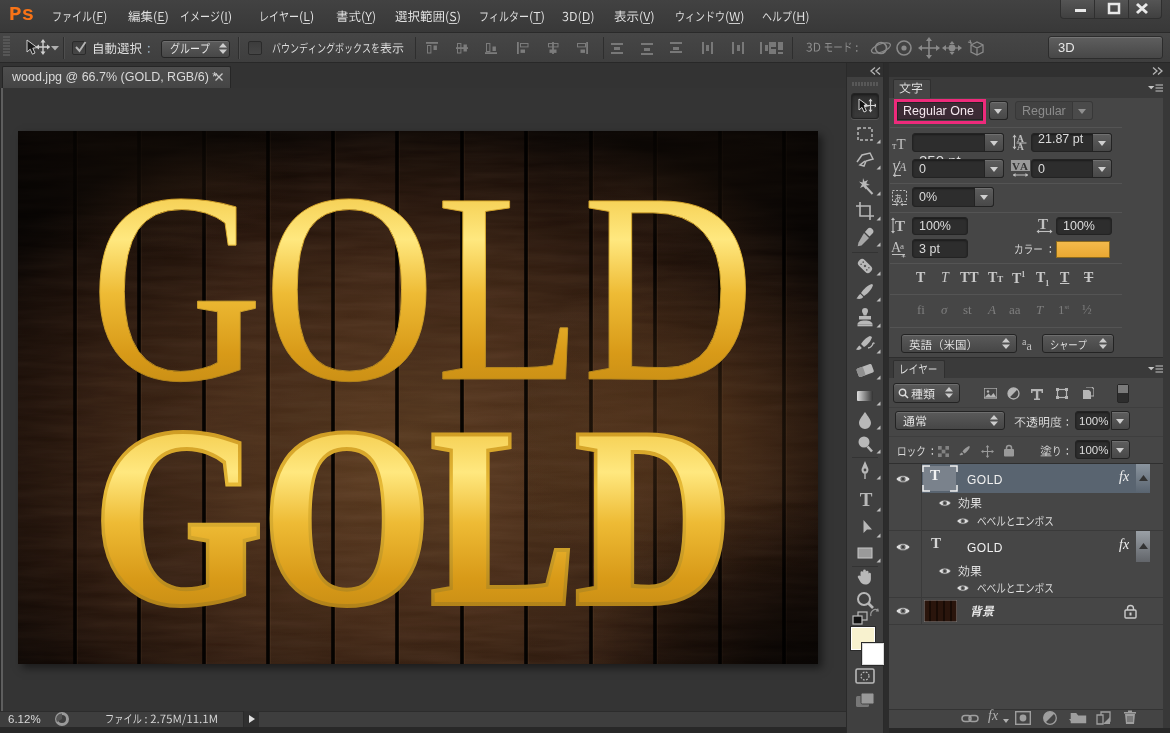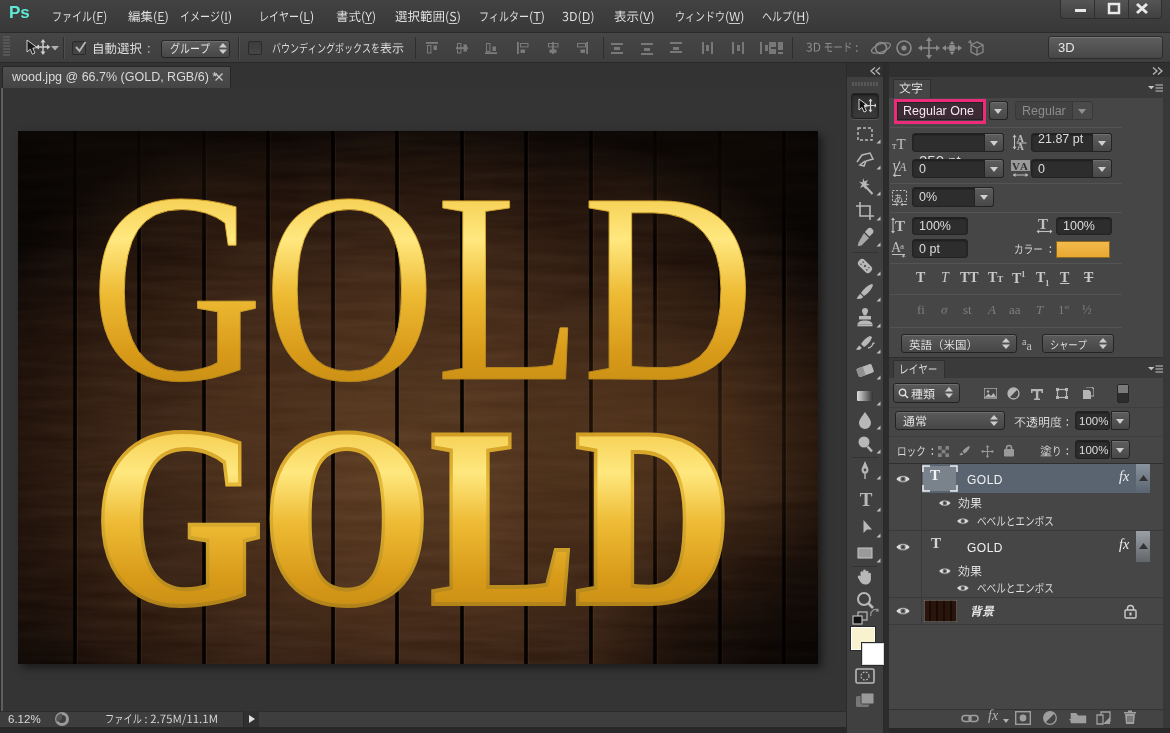--- a/index.html
+++ b/index.html
@@ -2,21 +2,21 @@
 <html><head><meta charset="utf-8"><style>
 html,body{margin:0;padding:0;background:#282828}
 *{box-sizing:border-box}
 body{font-family:"Liberation Sans",sans-serif;-webkit-font-smoothing:antialiased}
 #w{position:relative;width:1170px;height:733px;overflow:hidden;background:#323232}
 .t{position:absolute;color:#dcdcdc;font-size:12px;white-space:pre}
 </style></head><body>
 <div id="w">
 <div style="position:absolute;left:0;top:0;width:1170px;height:33px;background:linear-gradient(#424242,#383838)"></div>
 <div style="position:absolute;left:0;top:32px;width:1170px;height:1px;background:#2a2a2a"></div>
-<div style="position:absolute;left:9px;top:3px;font-family:Liberation Sans, sans-serif;font-weight:bold;font-size:17px;color:#5eead4">Ps</div>
+<div style="position:absolute;left:9px;top:3px;font-family:Liberation Mono, monospace;font-weight:bold;font-size:21px;color:#f97316">Ps</div>
 <div style="position:absolute;left:52px;top:8px">
       <svg width="57" height="19" viewBox="0 0 57 19" style="position:absolute;overflow:visible">
         <path transform="translate(0,13.1)" fill="#e2e2e2" d="M8.6 -8.3Q8.6 -8.2 8.5 -8.0Q8.5 -7.9 8.5 -7.7Q8.4 -7.2 8.3 -6.6Q8.1 -6.0 7.9 -5.4Q7.7 -4.7 7.5 -4.1Q7.3 -3.6 7.0 -3.1Q6.5 -2.3 5.9 -1.7Q5.4 -1.1 4.7 -0.6Q3.9 -0.1 3.0 0.3L2.4 -0.7Q3.3 -1.0 4.0 -1.4Q4.8 -1.9 5.3 -2.4Q5.8 -3.0 6.3 -3.7Q6.6 -4.2 6.9 -5.0Q7.1 -5.7 7.3 -6.4Q7.5 -7.1 7.6 -7.7Q7.4 -7.7 7.0 -7.7Q6.6 -7.7 6.1 -7.7Q5.6 -7.7 5.0 -7.7Q4.4 -7.7 3.9 -7.7Q3.4 -7.7 3.0 -7.7Q2.6 -7.7 2.4 -7.7Q2.2 -7.7 1.9 -7.7Q1.6 -7.7 1.5 -7.7V-8.8Q1.6 -8.8 1.8 -8.8Q1.9 -8.8 2.1 -8.7Q2.3 -8.7 2.5 -8.7Q2.6 -8.7 2.9 -8.7Q3.2 -8.7 3.6 -8.7Q4.0 -8.7 4.5 -8.7Q5.0 -8.7 5.5 -8.7Q6.0 -8.7 6.4 -8.7Q6.8 -8.7 7.1 -8.7Q7.4 -8.7 7.5 -8.7Q7.6 -8.7 7.7 -8.7Q7.9 -8.8 8.0 -8.8Z M18.7 -6.3Q18.6 -6.2 18.5 -6.1Q18.5 -6.0 18.5 -6.0Q18.3 -5.8 18.1 -5.4Q17.9 -5.0 17.7 -4.6Q17.4 -4.2 17.1 -3.7Q16.8 -3.3 16.4 -3.1L15.8 -3.6Q16.1 -3.9 16.5 -4.3Q16.8 -4.7 17.1 -5.1Q17.4 -5.6 17.5 -5.9Q17.4 -5.9 17.0 -5.9Q16.6 -5.9 16.1 -5.9Q15.6 -5.9 15.0 -5.9Q14.5 -5.9 14.0 -5.9Q13.5 -5.9 13.2 -5.9Q12.8 -5.9 12.7 -5.9Q12.5 -5.9 12.2 -5.9Q12.0 -5.9 11.8 -5.8V-6.9Q12.0 -6.8 12.2 -6.8Q12.5 -6.8 12.7 -6.8Q12.8 -6.8 13.2 -6.8Q13.5 -6.8 14.1 -6.8Q14.6 -6.8 15.1 -6.8Q15.7 -6.8 16.2 -6.8Q16.8 -6.8 17.2 -6.8Q17.5 -6.8 17.7 -6.8Q17.7 -6.8 17.8 -6.8Q17.9 -6.8 18.0 -6.8Q18.1 -6.8 18.2 -6.8ZM15.3 -5.0Q15.3 -4.2 15.2 -3.5Q15.2 -2.8 15.1 -2.2Q14.9 -1.5 14.7 -1.0Q14.4 -0.4 14.0 0.1Q13.6 0.5 13.0 1.0L12.3 0.3Q12.4 0.2 12.6 0.1Q12.8 0.0 12.9 -0.1Q13.6 -0.7 13.9 -1.4Q14.3 -2.0 14.4 -2.7Q14.5 -3.5 14.5 -4.3Q14.5 -4.5 14.5 -4.7Q14.5 -4.8 14.4 -5.0Z M20.9 -4.5Q22.2 -5.0 23.3 -5.6Q24.4 -6.2 25.2 -6.8Q25.8 -7.3 26.2 -7.7Q26.7 -8.2 27.2 -8.7Q27.6 -9.3 28.0 -9.8L28.6 -9.0Q28.2 -8.5 27.7 -7.9Q27.2 -7.4 26.7 -6.9Q26.1 -6.4 25.6 -5.9Q25.0 -5.5 24.3 -5.1Q23.6 -4.6 22.8 -4.3Q22.1 -3.9 21.3 -3.5ZM25.1 -6.3 25.9 -6.7V-0.9Q25.9 -0.7 25.9 -0.5Q25.9 -0.2 26.0 0.0Q26.0 0.3 26.0 0.4H25.0Q25.0 0.3 25.0 0.0Q25.1 -0.2 25.1 -0.5Q25.1 -0.7 25.1 -0.9Z M35.2 -0.3Q35.3 -0.4 35.3 -0.6Q35.3 -0.8 35.3 -1.0Q35.3 -1.1 35.3 -1.5Q35.3 -1.9 35.3 -2.6Q35.3 -3.2 35.3 -3.9Q35.3 -4.6 35.3 -5.4Q35.3 -6.1 35.3 -6.7Q35.3 -7.4 35.3 -7.8Q35.3 -8.3 35.3 -8.5Q35.3 -8.8 35.3 -9.1Q35.3 -9.3 35.3 -9.4H36.2Q36.2 -9.3 36.1 -9.1Q36.1 -8.8 36.1 -8.4Q36.1 -8.3 36.1 -7.8Q36.1 -7.4 36.1 -6.8Q36.1 -6.1 36.1 -5.4Q36.1 -4.7 36.1 -4.0Q36.1 -3.3 36.1 -2.7Q36.1 -2.1 36.1 -1.7Q36.1 -1.3 36.1 -1.2Q36.6 -1.5 37.1 -2.0Q37.7 -2.4 38.2 -3.0Q38.7 -3.6 39.0 -4.3L39.5 -3.5Q39.1 -2.7 38.5 -2.1Q37.9 -1.4 37.3 -0.9Q36.7 -0.4 36.1 0.0Q36.0 0.1 35.9 0.2Q35.8 0.2 35.8 0.3ZM30.7 -0.3Q31.3 -0.9 31.7 -1.7Q32.2 -2.5 32.4 -3.4Q32.5 -3.8 32.6 -4.5Q32.6 -5.1 32.7 -5.8Q32.7 -6.5 32.7 -7.2Q32.7 -7.9 32.7 -8.4Q32.7 -8.7 32.7 -8.9Q32.7 -9.1 32.6 -9.3H33.5Q33.5 -9.3 33.5 -9.1Q33.5 -9.0 33.5 -8.8Q33.5 -8.6 33.5 -8.4Q33.5 -7.9 33.5 -7.2Q33.5 -6.5 33.4 -5.7Q33.4 -5.0 33.4 -4.3Q33.3 -3.6 33.2 -3.1Q33.0 -2.1 32.5 -1.2Q32.0 -0.3 31.4 0.3Z M43.0 2.5Q42.1 1.0 41.6 -0.5Q41.1 -2.0 41.1 -3.9Q41.1 -5.7 41.6 -7.3Q42.1 -8.8 43.0 -10.2L43.7 -9.9Q42.9 -8.6 42.5 -7.0Q42.1 -5.5 42.1 -3.9Q42.1 -2.3 42.5 -0.7Q42.9 0.8 43.7 2.1Z M45.5 0.0V-9.2H50.8V-8.2H46.6V-5.1H50.1V-4.1H46.6V0.0Z M52.4 2.5 51.7 2.1Q52.5 0.8 52.9 -0.7Q53.3 -2.3 53.3 -3.9Q53.3 -5.5 52.9 -7.0Q52.5 -8.6 51.7 -9.9L52.4 -10.2Q53.2 -8.8 53.7 -7.3Q54.2 -5.7 54.2 -3.9Q54.2 -2.0 53.7 -0.5Q53.2 1.0 52.4 2.5Z"></path>
       </svg>
     </div>
 <div style="position:absolute;left:96.2px;top:23px;width:6.9px;height:1px;background:#cacaca"></div>
 <div style="position:absolute;left:128px;top:8px">
       <svg width="42" height="19" viewBox="0 0 42 19" style="position:absolute;overflow:visible">
         <path transform="translate(0,13.1)" fill="#e2e2e2" d="M7.7 -4.1H8.3V0.9H7.7ZM9.3 -4.1H9.9V0.9H9.3ZM4.9 -9.7H11.8V-8.9H4.9ZM6.4 -2.2H11.4V-1.4H6.4ZM5.4 -8.1H6.2V-5.3Q6.2 -4.7 6.2 -3.9Q6.1 -3.1 6.0 -2.2Q5.8 -1.4 5.5 -0.6Q5.2 0.2 4.7 0.8Q4.7 0.7 4.5 0.6Q4.4 0.5 4.3 0.4Q4.1 0.3 4.0 0.3Q4.5 -0.3 4.8 -1.0Q5.0 -1.8 5.2 -2.5Q5.3 -3.3 5.3 -4.0Q5.4 -4.7 5.4 -5.3ZM5.8 -8.1H11.5V-5.2H5.8V-6.0H10.6V-7.3H5.8ZM6.1 -4.3H11.4V-3.6H6.8V1.0H6.1ZM10.9 -4.3H11.7V0.1Q11.7 0.4 11.7 0.6Q11.6 0.7 11.4 0.9Q11.3 0.9 11.0 1.0Q10.8 1.0 10.4 1.0Q10.4 0.8 10.3 0.6Q10.2 0.4 10.2 0.2Q10.4 0.2 10.6 0.2Q10.8 0.2 10.8 0.2Q10.9 0.2 10.9 0.1ZM2.5 -10.5 3.3 -10.2Q3.0 -9.7 2.8 -9.2Q2.5 -8.7 2.3 -8.3Q2.0 -7.8 1.8 -7.4L1.1 -7.7Q1.4 -8.1 1.6 -8.6Q1.8 -9.1 2.1 -9.6Q2.3 -10.1 2.5 -10.5ZM3.8 -9.1 4.6 -8.7Q4.1 -8.0 3.6 -7.2Q3.1 -6.5 2.6 -5.7Q2.1 -5.0 1.7 -4.5L1.1 -4.8Q1.5 -5.2 1.8 -5.7Q2.2 -6.3 2.5 -6.8Q2.9 -7.4 3.2 -8.0Q3.5 -8.6 3.8 -9.1ZM0.5 -7.9 1.0 -8.5Q1.3 -8.2 1.6 -7.8Q2.0 -7.5 2.3 -7.1Q2.5 -6.8 2.7 -6.5L2.2 -5.8Q2.0 -6.1 1.7 -6.5Q1.5 -6.8 1.1 -7.2Q0.8 -7.6 0.5 -7.9ZM3.3 -6.2 4.0 -6.5Q4.2 -6.1 4.4 -5.6Q4.6 -5.1 4.8 -4.7Q5.0 -4.2 5.0 -3.9L4.3 -3.6Q4.3 -3.9 4.1 -4.4Q4.0 -4.8 3.7 -5.3Q3.5 -5.8 3.3 -6.2ZM0.4 -5.0Q1.1 -5.0 2.2 -5.1Q3.3 -5.1 4.4 -5.2L4.4 -4.4Q3.3 -4.3 2.3 -4.3Q1.3 -4.2 0.5 -4.1ZM3.5 -3.2 4.2 -3.4Q4.4 -2.9 4.6 -2.2Q4.8 -1.6 4.8 -1.1L4.1 -0.9Q4.1 -1.4 3.9 -2.0Q3.8 -2.7 3.5 -3.2ZM1.1 -3.4 1.9 -3.2Q1.8 -2.3 1.5 -1.5Q1.3 -0.6 1.0 -0.0Q1.0 -0.1 0.8 -0.2Q0.7 -0.2 0.6 -0.3Q0.4 -0.3 0.3 -0.4Q0.6 -0.9 0.8 -1.7Q1.0 -2.5 1.1 -3.4ZM2.4 -4.6H3.2V1.0H2.4Z M13.2 -2.9H24.3V-2.1H13.2ZM15.3 -7.4H23.0V-6.8H15.3ZM15.3 -5.9H23.0V-5.2H15.3ZM15.1 -9.0H23.5V-8.2H15.1ZM18.5 -8.6H19.4V-4.1H18.5ZM18.3 -3.9H19.2V1.0H18.3ZM18.1 -2.6 18.8 -2.2Q18.3 -1.7 17.7 -1.3Q17.1 -0.8 16.4 -0.4Q15.6 0.0 14.9 0.3Q14.2 0.6 13.5 0.9Q13.4 0.7 13.2 0.4Q13.0 0.2 12.9 0.1Q13.6 -0.1 14.3 -0.4Q15.0 -0.7 15.7 -1.0Q16.4 -1.4 17.0 -1.8Q17.6 -2.2 18.1 -2.6ZM19.4 -2.6Q19.8 -2.2 20.4 -1.8Q21.0 -1.4 21.7 -1.0Q22.4 -0.7 23.2 -0.4Q23.9 -0.2 24.6 -0.0Q24.5 0.1 24.4 0.2Q24.3 0.4 24.2 0.5Q24.1 0.6 24.0 0.8Q23.3 0.6 22.6 0.3Q21.8 -0.1 21.1 -0.4Q20.4 -0.8 19.8 -1.3Q19.1 -1.7 18.7 -2.2ZM19.1 -10.5 20.1 -10.4Q19.9 -9.9 19.6 -9.4Q19.3 -8.9 19.1 -8.5L18.2 -8.7Q18.5 -9.1 18.7 -9.6Q19.0 -10.1 19.1 -10.5ZM15.8 -10.5 16.8 -10.3Q16.4 -9.7 15.9 -8.9Q15.5 -8.2 14.9 -7.5Q14.3 -6.8 13.5 -6.2Q13.4 -6.3 13.3 -6.4Q13.2 -6.5 13.1 -6.7Q12.9 -6.8 12.8 -6.8Q13.5 -7.4 14.1 -8.0Q14.7 -8.7 15.1 -9.3Q15.5 -10.0 15.8 -10.5ZM14.7 -8.5H15.6V-4.4H24.0V-3.6H14.7Z M28.0 2.5Q27.1 1.0 26.6 -0.5Q26.1 -2.0 26.1 -3.9Q26.1 -5.7 26.6 -7.3Q27.1 -8.8 28.0 -10.2L28.7 -9.9Q27.9 -8.6 27.5 -7.0Q27.1 -5.5 27.1 -3.9Q27.1 -2.3 27.5 -0.7Q27.9 0.8 28.7 2.1Z M30.5 0.0V-9.2H35.8V-8.2H31.6V-5.3H35.1V-4.3H31.6V-1.0H35.9V0.0Z M37.8 2.5 37.1 2.1Q37.9 0.8 38.3 -0.7Q38.7 -2.3 38.7 -3.9Q38.7 -5.5 38.3 -7.0Q37.9 -8.6 37.1 -9.9L37.8 -10.2Q38.7 -8.8 39.2 -7.3Q39.7 -5.7 39.7 -3.9Q39.7 -2.0 39.2 -0.5Q38.7 1.0 37.8 2.5Z"></path>
       </svg>
@@ -736,21 +736,21 @@
     </svg>
 <div style="position:absolute;left:1056px;top:217px;width:56px;height:18px;background:#2d2d2d;border:1px solid #232323;border-radius:3px;box-shadow:inset 0 1px 2px rgba(0,0,0,.4)"></div>
 <div class="t" style="left:1063px;top:219px;font-size:12.5px">100%</div>
 <svg style="position:absolute;left:891px;top:240px" width="17" height="18" viewBox="0 0 17 18">
       <text x="0" y="12" font-family="Liberation Serif" font-size="14" fill="#c0c0c0">A</text>
       <text x="9" y="9" font-family="Liberation Serif" font-size="9" fill="#c0c0c0">a</text>
       <path d="M1 14.5 h13" stroke="#c0c0c0" stroke-width="1"></path>
       <path d="M12.5 17.5 v-2 M12.5 15 l-1.6 1.8 M12.5 15 l1.6 1.8" stroke="#c0c0c0" stroke-width="0.9"></path>
     </svg>
 <div style="position:absolute;left:912px;top:239px;width:56px;height:19px;background:#2d2d2d;border:1px solid #232323;border-radius:3px;box-shadow:inset 0 1px 2px rgba(0,0,0,.4)"></div>
-<div class="t" style="left:919px;top:242px;font-size:12.5px">0 pt</div>
+<div class="t" style="left:919px;top:242px;font-size:12.5px">3 pt</div>
 <div style="position:absolute;left:1014px;top:241px">
       <svg width="30" height="18" viewBox="0 0 30 18" style="position:absolute;overflow:visible">
         <path transform="translate(0,12.6)" fill="#dcdcdc" d="M4.9 -9.4Q4.9 -9.2 4.8 -9.0Q4.8 -8.7 4.8 -8.5Q4.8 -6.6 4.6 -5.3Q4.3 -3.9 4.0 -2.9Q3.6 -1.8 3.0 -1.1Q2.5 -0.3 1.7 0.3L1.1 -0.4Q1.3 -0.5 1.5 -0.8Q1.8 -1.0 2.0 -1.3Q2.5 -1.8 2.8 -2.4Q3.2 -3.1 3.5 -3.9Q3.7 -4.8 3.9 -5.9Q4.0 -7.0 4.0 -8.4Q4.0 -8.6 4.0 -8.8Q4.0 -8.9 4.0 -9.1Q4.0 -9.3 4.0 -9.4ZM8.2 -6.9Q8.2 -6.8 8.2 -6.6Q8.2 -6.5 8.2 -6.4Q8.1 -6.0 8.1 -5.4Q8.1 -4.9 8.1 -4.2Q8.0 -3.5 8.0 -2.8Q7.9 -2.1 7.8 -1.5Q7.7 -0.9 7.6 -0.6Q7.4 -0.2 7.2 -0.0Q6.9 0.2 6.5 0.2Q6.2 0.2 5.8 0.1Q5.4 0.1 5.0 0.1L4.9 -0.9Q5.3 -0.9 5.7 -0.8Q6.0 -0.8 6.3 -0.8Q6.5 -0.8 6.7 -0.9Q6.8 -1.0 6.9 -1.2Q7.0 -1.4 7.1 -1.9Q7.2 -2.4 7.2 -3.0Q7.3 -3.6 7.3 -4.2Q7.4 -4.8 7.4 -5.4Q7.4 -5.9 7.4 -6.3H2.3Q2.0 -6.3 1.8 -6.3Q1.5 -6.3 1.2 -6.3V-7.3Q1.5 -7.3 1.8 -7.2Q2.0 -7.2 2.3 -7.2H7.1Q7.3 -7.2 7.4 -7.2Q7.5 -7.3 7.7 -7.3Z M11.8 -8.9Q12.0 -8.9 12.2 -8.9Q12.5 -8.9 12.7 -8.9Q12.8 -8.9 13.2 -8.9Q13.6 -8.9 14.1 -8.9Q14.6 -8.9 15.0 -8.9Q15.5 -8.9 15.9 -8.9Q16.3 -8.9 16.5 -8.9Q16.7 -8.9 16.9 -8.9Q17.2 -8.9 17.3 -8.9V-7.9Q17.2 -8.0 16.9 -8.0Q16.7 -8.0 16.4 -8.0Q16.3 -8.0 15.9 -8.0Q15.5 -8.0 15.0 -8.0Q14.6 -8.0 14.1 -8.0Q13.6 -8.0 13.2 -8.0Q12.8 -8.0 12.7 -8.0Q12.5 -8.0 12.2 -8.0Q12.0 -8.0 11.8 -7.9ZM18.0 -5.8Q18.0 -5.7 18.0 -5.6Q17.9 -5.5 17.9 -5.4Q17.7 -4.5 17.4 -3.6Q17.0 -2.7 16.5 -2.0Q15.7 -1.0 14.9 -0.4Q14.0 0.2 13.1 0.5L12.5 -0.4Q13.5 -0.6 14.4 -1.2Q15.2 -1.7 15.9 -2.6Q16.3 -3.1 16.6 -3.8Q16.9 -4.6 17.0 -5.2Q16.9 -5.2 16.6 -5.2Q16.3 -5.2 15.9 -5.2Q15.5 -5.2 15.0 -5.2Q14.5 -5.2 14.0 -5.2Q13.5 -5.2 13.1 -5.2Q12.6 -5.2 12.3 -5.2Q12.0 -5.2 11.9 -5.2Q11.7 -5.2 11.5 -5.2Q11.2 -5.2 11.0 -5.2V-6.2Q11.2 -6.1 11.5 -6.1Q11.7 -6.1 11.9 -6.1Q12.0 -6.1 12.3 -6.1Q12.6 -6.1 13.0 -6.1Q13.4 -6.1 13.9 -6.1Q14.4 -6.1 14.9 -6.1Q15.4 -6.1 15.8 -6.1Q16.2 -6.1 16.5 -6.1Q16.8 -6.1 17.0 -6.1Q17.1 -6.1 17.3 -6.1Q17.4 -6.2 17.5 -6.2Z M20.2 -5.2Q20.3 -5.2 20.5 -5.2Q20.7 -5.2 21.0 -5.1Q21.3 -5.1 21.5 -5.1Q21.7 -5.1 22.0 -5.1Q22.3 -5.1 22.7 -5.1Q23.2 -5.1 23.7 -5.1Q24.1 -5.1 24.6 -5.1Q25.1 -5.1 25.6 -5.1Q26.0 -5.1 26.3 -5.1Q26.6 -5.1 26.8 -5.1Q27.1 -5.1 27.4 -5.2Q27.7 -5.2 27.8 -5.2V-4.0Q27.7 -4.0 27.4 -4.1Q27.1 -4.1 26.8 -4.1Q26.6 -4.1 26.3 -4.1Q26.0 -4.1 25.5 -4.1Q25.1 -4.1 24.6 -4.1Q24.1 -4.1 23.7 -4.1Q23.2 -4.1 22.7 -4.1Q22.3 -4.1 22.0 -4.1Q21.7 -4.1 21.5 -4.1Q21.1 -4.1 20.8 -4.1Q20.4 -4.0 20.2 -4.0Z"></path>
       </svg>
     </div>
 <div style="position:absolute;left:1046px;top:240px">
       <svg width="8" height="18" viewBox="0 0 8 18" style="position:absolute;overflow:visible">
         <path transform="translate(0,12.6)" fill="#dcdcdc" d="M4.4 -4.7Q4.0 -4.7 3.8 -4.9Q3.6 -5.1 3.6 -5.5Q3.6 -5.9 3.8 -6.1Q4.0 -6.4 4.4 -6.4Q4.7 -6.4 4.9 -6.1Q5.1 -5.9 5.1 -5.5Q5.1 -5.1 4.9 -4.9Q4.7 -4.7 4.4 -4.7ZM4.4 0.2Q4.0 0.2 3.8 -0.1Q3.6 -0.3 3.6 -0.7Q3.6 -1.1 3.8 -1.3Q4.0 -1.5 4.4 -1.5Q4.7 -1.5 4.9 -1.3Q5.1 -1.1 5.1 -0.7Q5.1 -0.3 4.9 -0.1Q4.7 0.2 4.4 0.2Z"></path>
       </svg>
     </div>

